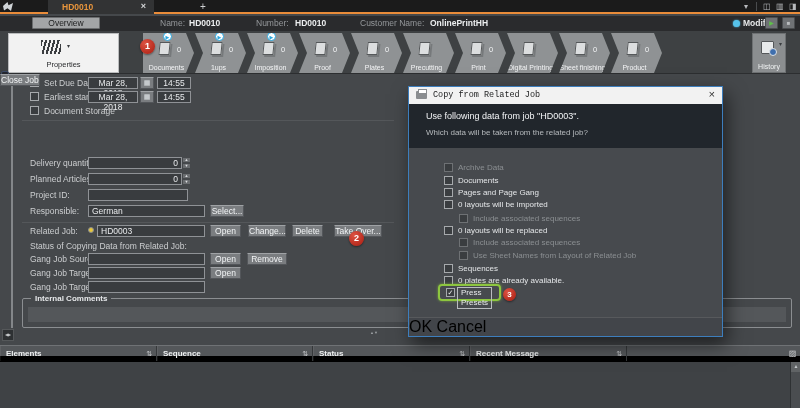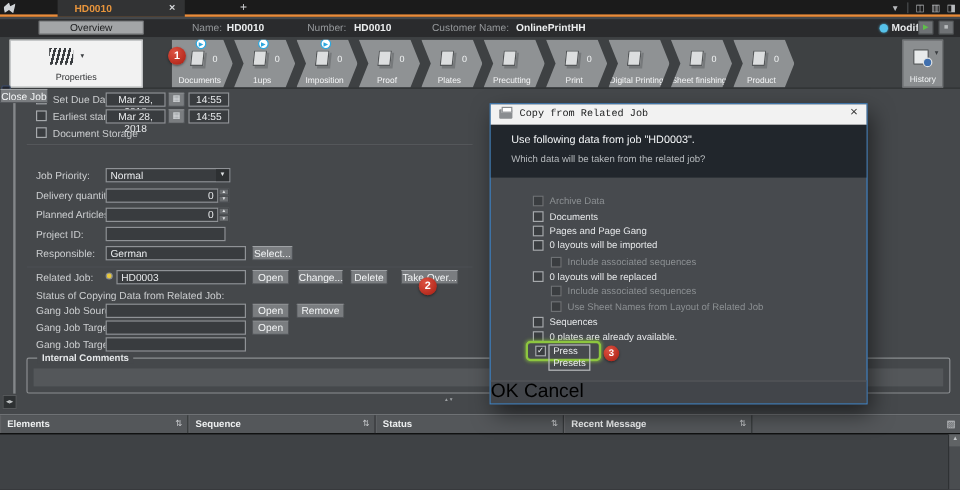--- a/index.html
+++ b/index.html
@@ -14,21 +14,21 @@
     clip-path:polygon(0 45%, 45% 0, 55% 35%, 100% 10%, 80% 100%, 45% 70%, 10% 95%); }
   #tab { position:absolute; left:48px; top:0; width:106px; height:14px; background:#323334;
     color:#e8953c; font-size:8.5px; font-weight:bold; line-height:14px; padding-left:14px; }
   #tab-close { position:absolute; right:8px; top:0; color:#d6d8da; font-weight:bold; font-size:9px; line-height:13px; }
   #tab-plus { position:absolute; left:196px; top:0; width:14px; color:#cfd1d3; font-size:10px; line-height:13px; text-align:center; }
   .tb-ico { position:absolute; top:0; color:#b8babd; font-size:8px; line-height:13px; }
   #tb-sep { position:absolute; left:756px; top:2px; width:1px; height:9px; background:#4a4c4e; }
 
   
   #header { position:absolute; left:0; top:16px; width:800px; height:15px; background:#2a2b2d; }
-  #overview-btn { position:absolute; left:32px; top:1px; width:88px; height:12px; background:#a3a5a7;
+  #overview-btn { position:absolute; left:32px; top:1px; width:68px; height:12px; background:#a3a5a7;
     border:1px solid #6b6d6f; color:#1d1e1f; font-size:8.5px; text-align:center; line-height:10px; border-radius:1px; }
   .hlbl { color:#95989b; font-size:8.5px; line-height:15px; position:absolute; top:0; }
   .hval { color:#eceeef; font-size:8.5px; font-weight:bold; line-height:15px; position:absolute; top:0; }
   #mod-dot { position:absolute; left:733px; top:4px; width:7px; height:7px; border-radius:50%;
     background:#56c2ea; box-shadow:0 0 2px #56c2ea; }
   #mod-lbl { position:absolute; left:743px; top:0; color:#e7e9ea; font-size:8.5px; font-weight:bold; line-height:15px; }
   .mini-btn { position:absolute; top:1px; width:13px; height:12px; background:#6f7275; border:1px solid #4a4d4f;
     border-radius:1px; font-size:6px; text-align:center; line-height:10px; }
 
   
@@ -82,21 +82,21 @@
   #int-comments { position:absolute; left:22px; top:224px; width:770px; height:30px; border:1px solid #8b8e91; border-radius:2px; }
   #int-legend { position:absolute; left:8px; top:-5px; background:#45484b; padding:0 4px; color:#e6e8ea;
     font-size:8px; font-weight:bold; }
   #int-area { position:absolute; left:5px; right:5px; top:8px; height:15px; background:#54575a; }
   #pager { position:absolute; left:2px; top:255px; width:12px; height:12px; background:#2e3133; border:1px solid #55585a;
     color:#c3c6c8; font-size:4px; text-align:center; line-height:10px; letter-spacing:0; }
   #splitter { position:absolute; left:370px; top:256px; color:#9ea1a4; font-size:4px; line-height:5px; text-align:center; }
 
   
   #btable { position:absolute; left:0; top:345px; width:800px; height:63px; background:#3f4245; border-top:1px solid #6f7275; }
-  #thead { position:absolute; left:0; top:0; width:800px; height:16px; background:#54575a; border-bottom:1px solid #000000; }
+  #thead { position:absolute; left:0; top:0; width:800px; height:16px; background:#54575a; border-bottom:6px solid #000000; }
   .th { position:absolute; top:0; height:15px; border-right:1px solid #35383a; box-shadow:inset 1px 0 0 rgba(255,255,255,.07); }
   .th-lbl { position:absolute; left:6px; top:0; color:#eef0f1; font-size:8px; font-weight:bold; line-height:15px; }
   .th-sort { position:absolute; right:4px; top:0; color:#c9cbce; font-size:7px; line-height:15px; }
   #t-corner { position:absolute; left:785px; top:0; width:15px; height:15px; color:#c9cbce; font-size:8px;
     text-align:center; line-height:15px; }
   #t-scroll { position:absolute; right:0; top:16px; width:10px; height:47px; background:#4a4d50; border-left:1px solid #2e3133; }
   #t-scroll-up { display:block; width:10px; height:10px; background:#606365; color:#c3c6c8; font-size:5px;
     text-align:center; line-height:9px; }
 
   
@@ -250,27 +250,20 @@
     </div>
 
     <div class="frow" style="top:31px;">
       <span class="cb" style="left:30px;"></span>
       <span class="cblbl">Document Storage</span>
     </div>
 
     <div class="divider" style="top:46px;"></div>
 
 
-    <div class="frow" style="top:66px;">
-      <span class="flbl">Job Priority:</span>
-      <span class="inp" style="left:88px; width:104px;">
-        <span>Normal</span>
-        <span class="dd-arrow">▼</span>
-      </span>
-    </div>
 
     <div class="frow" style="top:83px;">
       <span class="flbl">Delivery quantity:</span>
       <span class="inp" style="left:88px; width:94px; text-align:right;">0</span>
       <span class="spin">
           <span>▲</span>
           <span>▼</span>
         </span>
     </div>
 

